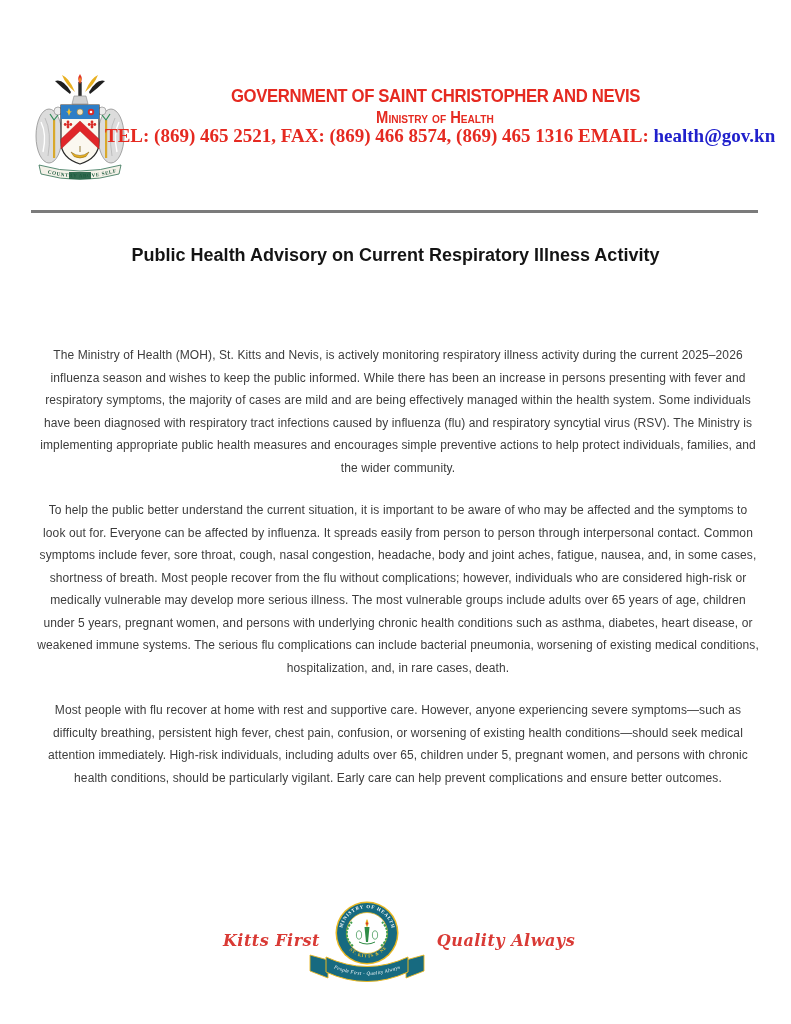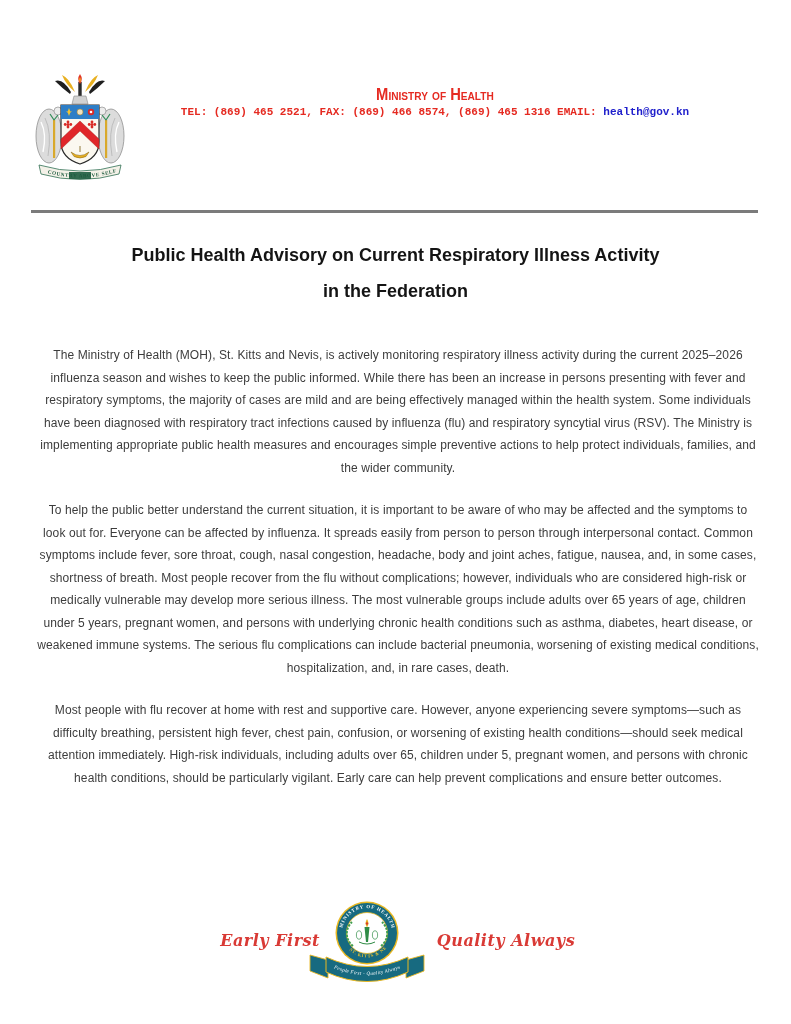--- a/index.html
+++ b/index.html
@@ -26,21 +26,21 @@
     display:inline-block;transform:scaleX(0.88);transform-origin:center;white-space:nowrap;
   }
   .ministry-line{
     font-size:16px;font-weight:bold;font-variant:small-caps;line-height:19px;margin-top:1px;
     display:inline-block;transform:scaleX(0.92);transform-origin:center;
   }
   .address-line{
     font-family:"Liberation Serif",serif;font-weight:bold;font-size:13.2px;line-height:17px;margin-top:3px;white-space:nowrap;
   }
   .tel-line{
-    font-family:Liberation Mono, monospace;font-weight:bold;font-size:11px;line-height:17px;white-space:nowrap;
+    font-family:Liberation Serif, serif;font-weight:bold;font-size:19px;line-height:17px;white-space:nowrap;
   }
   .tel-line .email-label{font-weight:bold;}
   .tel-line .email{color:var(--email-blue);text-decoration:none;font-weight:bold;}
 
   .divider{position:absolute;left:31px;top:210px;width:727px;height:3px;background:var(--divider);border:none;margin:0;}
 
   
   .doc-title{
     position:absolute;left:30px;top:237px;width:731px;margin:0;
     text-align:center;font-size:18px;font-weight:bold;line-height:36px;color:#141414;
@@ -132,45 +132,47 @@
           <path id="arms-motto-path" d="M10,100 Q47,111 84,100"></path>
         </defs>
         <text font-size="5.2" fill="#1d5c3f" font-weight="bold" letter-spacing="0.6">
           <textPath href="#arms-motto-path" startOffset="6%">COUNTRY ABOVE SELF</textPath>
         </text>
       </svg>
     </div>
 
     <div class="letterhead-text">
       <div>
+        <span class="gov-line">GOVERNMENT OF SAINT CHRISTOPHER AND NEVIS</span>
+      </div>
+      <div>
         <span class="ministry-line">Ministry of Health</span>
       </div>
       <div class="tel-line">
         <span>TEL: (869) 465 2521, FAX: (869) 466 8574, (869) 465 1316</span>
         <span class="email-label">EMAIL:</span>
         <a class="email" href="#">health@gov.kn</a>
       </div>
     </div>
   </header>
 
   <div class="divider"></div>
 
   <h1 class="doc-title">
     <span style="display:block">Public Health Advisory on Current Respiratory Illness Activity</span>
-    <span style="display:block">in the Federation</span>
   </h1>
 
   <main class="body-copy">
     <p>The Ministry of Health (MOH), St. Kitts and Nevis, is actively monitoring respiratory illness activity during the current 2025–2026 influenza season and wishes to keep the public informed. While there has been an increase in persons presenting with fever and respiratory symptoms, the majority of cases are mild and are being effectively managed within the health system. Some individuals have been diagnosed with respiratory tract infections caused by influenza (flu) and respiratory syncytial virus (RSV). The Ministry is implementing appropriate public health measures and encourages simple preventive actions to help protect individuals, families, and the wider community.</p>
     <p>To help the public better understand the current situation, it is important to be aware of who may be affected and the symptoms to look out for. Everyone can be affected by influenza. It spreads easily from person to person through interpersonal contact. Common symptoms include fever, sore throat, cough, nasal congestion, headache, body and joint aches, fatigue, nausea, and, in some cases, shortness of breath. Most people recover from the flu without complications; however, individuals who are considered high-risk or medically vulnerable may develop more serious illness. The most vulnerable groups include adults over 65 years of age, children under 5 years, pregnant women, and persons with underlying chronic health conditions such as asthma, diabetes, heart disease, or weakened immune systems. The serious flu complications can include bacterial pneumonia, worsening of existing medical conditions, hospitalization, and, in rare cases, death.</p>
     <p>Most people with flu recover at home with rest and supportive care. However, anyone experiencing severe symptoms—such as difficulty breathing, persistent high fever, chest pain, confusion, or worsening of existing health conditions—should seek medical attention immediately. High-risk individuals, including adults over 65, children under 5, pregnant women, and persons with chronic health conditions, should be particularly vigilant. Early care can help prevent complications and ensure better outcomes.</p>
   </main>
 
   <footer>
-    <span class="motto motto-left">Early First</span>
+    <span class="motto motto-left">Kitts First</span>
 
     <div class="ministry-seal">
       <svg viewBox="0 0 120 95" width="120" height="95">
         <defs>
           <path id="seal-top-arc" d="M 36,43 A 25,25 0 1 1 84,43"></path>
           <path id="seal-bottom-arc" d="M 40,50 A 24.4,24.4 0 0 0 80,50"></path>
           <path id="seal-ribbon-arc" d="M 24,70 Q 60,86 96,70"></path>
         </defs>
 
         <circle cx="60" cy="36" r="31.5" fill="var(--seal-gold,#e9b821)"></circle>

